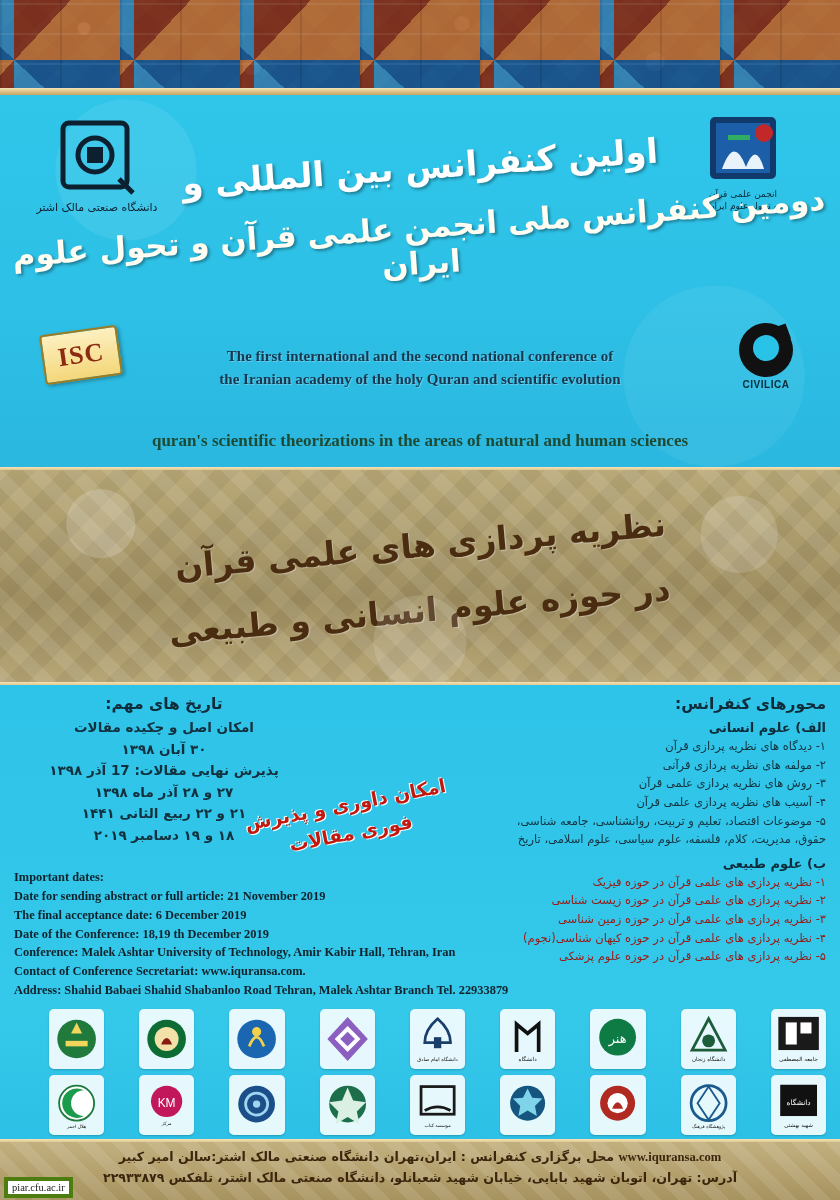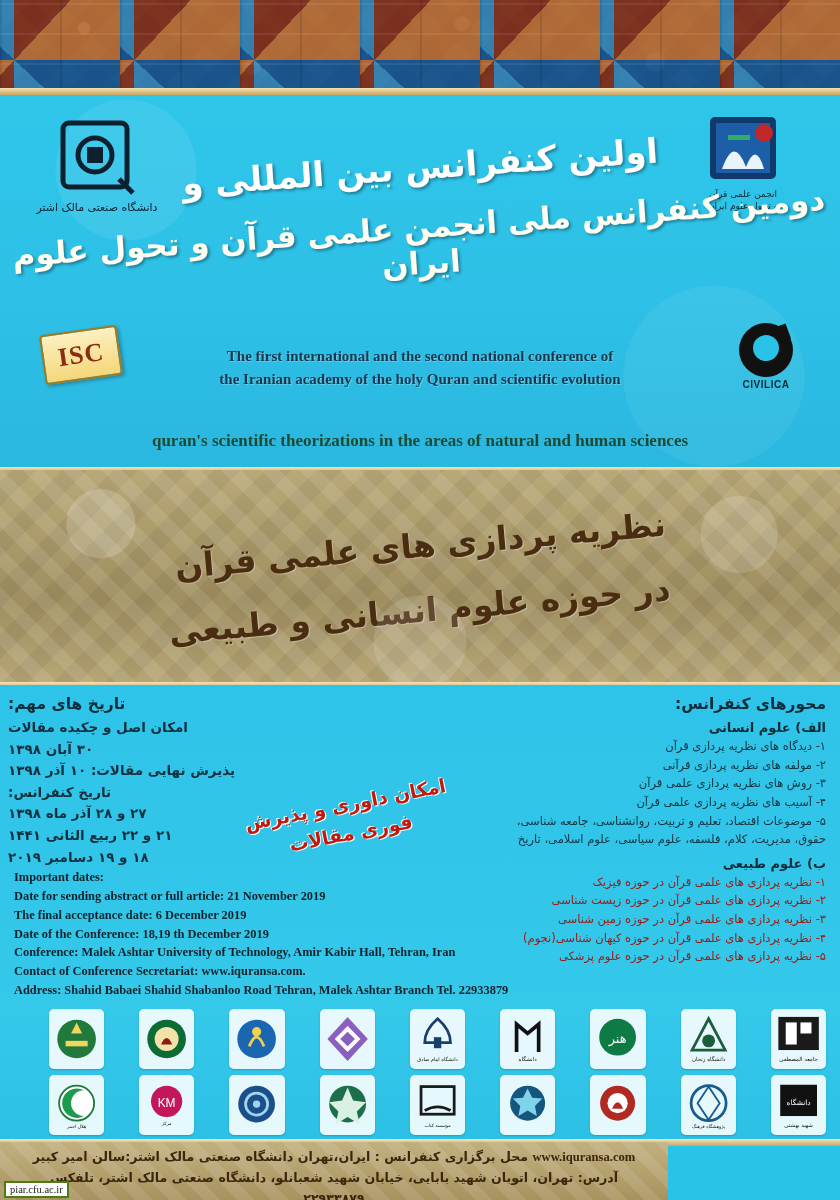--- a/index.html
+++ b/index.html
@@ -173,22 +173,22 @@
   .info {
     position:absolute; top:685px; left:0; width:840px; height:315px;
     background:linear-gradient(180deg,#2ec3e8,#34c8ea);
     direction:rtl;
   }
   .col-right {
     position:absolute; top:10px; right:14px; width:400px;
     text-align:right; color:#13303f;
   }
   .col-left {
-    position:absolute; top:10px; left:8px; width:300px;
-    text-align:left; color:#13303f; direction:rtl;
+    position:absolute; top:10px; left:14px; width:300px;
+    text-align:center; color:#13303f; direction:rtl;
   }
   .hdr {
     font-family:"DejaVu Sans", sans-serif;
     font-weight:bold; font-size:15.5px; color:#0f2c3a; margin-bottom:4px;
   }
   .hdr-red { color:#a01810; }
   .li {
     font-family:"DejaVu Sans", sans-serif;
     font-size:11.5px; line-height:1.62; color:#14333f;
   }
@@ -232,41 +232,41 @@
     background:rgba(255,255,255,.88);
     border-radius:5px;
     display:flex; align-items:center; justify-content:center;
     box-shadow:0 1px 2px rgba(0,0,0,.2);
     overflow:hidden;
     margin-left:35px;
   }
 
   
   .footer {
-    position:absolute; top:1142px; left:0; width:668px; height:58px;
+    position:absolute; top:1142px; left:0; width:840px; height:58px;
     background:
       repeating-linear-gradient(45deg, rgba(255,255,255,.10) 0 12px, transparent 12px 24px),
       linear-gradient(180deg,#c1b07e,#a7935f);
     direction:rtl;
     color:#3c250d;
     padding:5px 20px 0 20px;
   }
   .footer .f1, .footer .f2 {
     font-family:"DejaVu Sans", sans-serif;
     font-size:12.6px; font-weight:bold; line-height:1.65;
     text-align:center;
   }
   .footer .url {
     font-family:"Liberation Serif", serif; direction:ltr; display:inline-block;
   }
   .watermark {
     position:absolute; bottom:2px; left:4px;
     background:#fff; color:#222;
     font-family:"Liberation Serif", serif;
-    font-size:10.5px; padding:1px 4px; border:2px solid #4d7c0f;
+    font-size:10.5px; padding:1px 4px; border:4px solid #4d7c0f;
     direction:ltr;
   }
 
   svg { display:block; }
 </style>
 </head>
 <body>
 
 <div class="poster">
 
@@ -344,22 +344,21 @@
       <div class="li li-red">۲- نظریه پردازی های علمی قرآن در حوزه زیست شناسی</div>
       <div class="li li-red">۳- نظریه پردازی های علمی قرآن در حوزه زمین شناسی</div>
       <div class="li li-red">۴- نظریه پردازی های علمی قرآن در حوزه کیهان شناسی(نجوم)</div>
       <div class="li li-red">۵- نظریه پردازی های علمی قرآن در حوزه علوم پزشکی</div>
     </div>
 
     <div class="col-left">
       <div class="hdr">تاریخ های مهم:</div>
       <div class="dates-line">امکان اصل و چکیده مقالات</div>
       <div class="dates-line">۳۰ آبان ۱۳۹۸</div>
-      <div class="dates-line">پذیرش نهایی مقالات: ۱۰ آذر ۱۳۹۸</div>
-      <div class="dates-line">تاریخ کنفرانس:</div>
+      <div class="dates-line">پذیرش نهایی مقالات: 17 آذر ۱۳۹۸</div>
       <div class="dates-line">۲۷ و ۲۸ آذر ماه ۱۳۹۸</div>
       <div class="dates-line">۲۱ و ۲۲ ربیع الثانی ۱۴۴۱</div>
       <div class="dates-line">۱۸ و ۱۹ دسامبر ۲۰۱۹</div>
     </div>
   </div>
 
   <div class="stamp">
     <div>امکان داوری و پذیرش</div>
     <div>فوری مقالات</div>
   </div>

